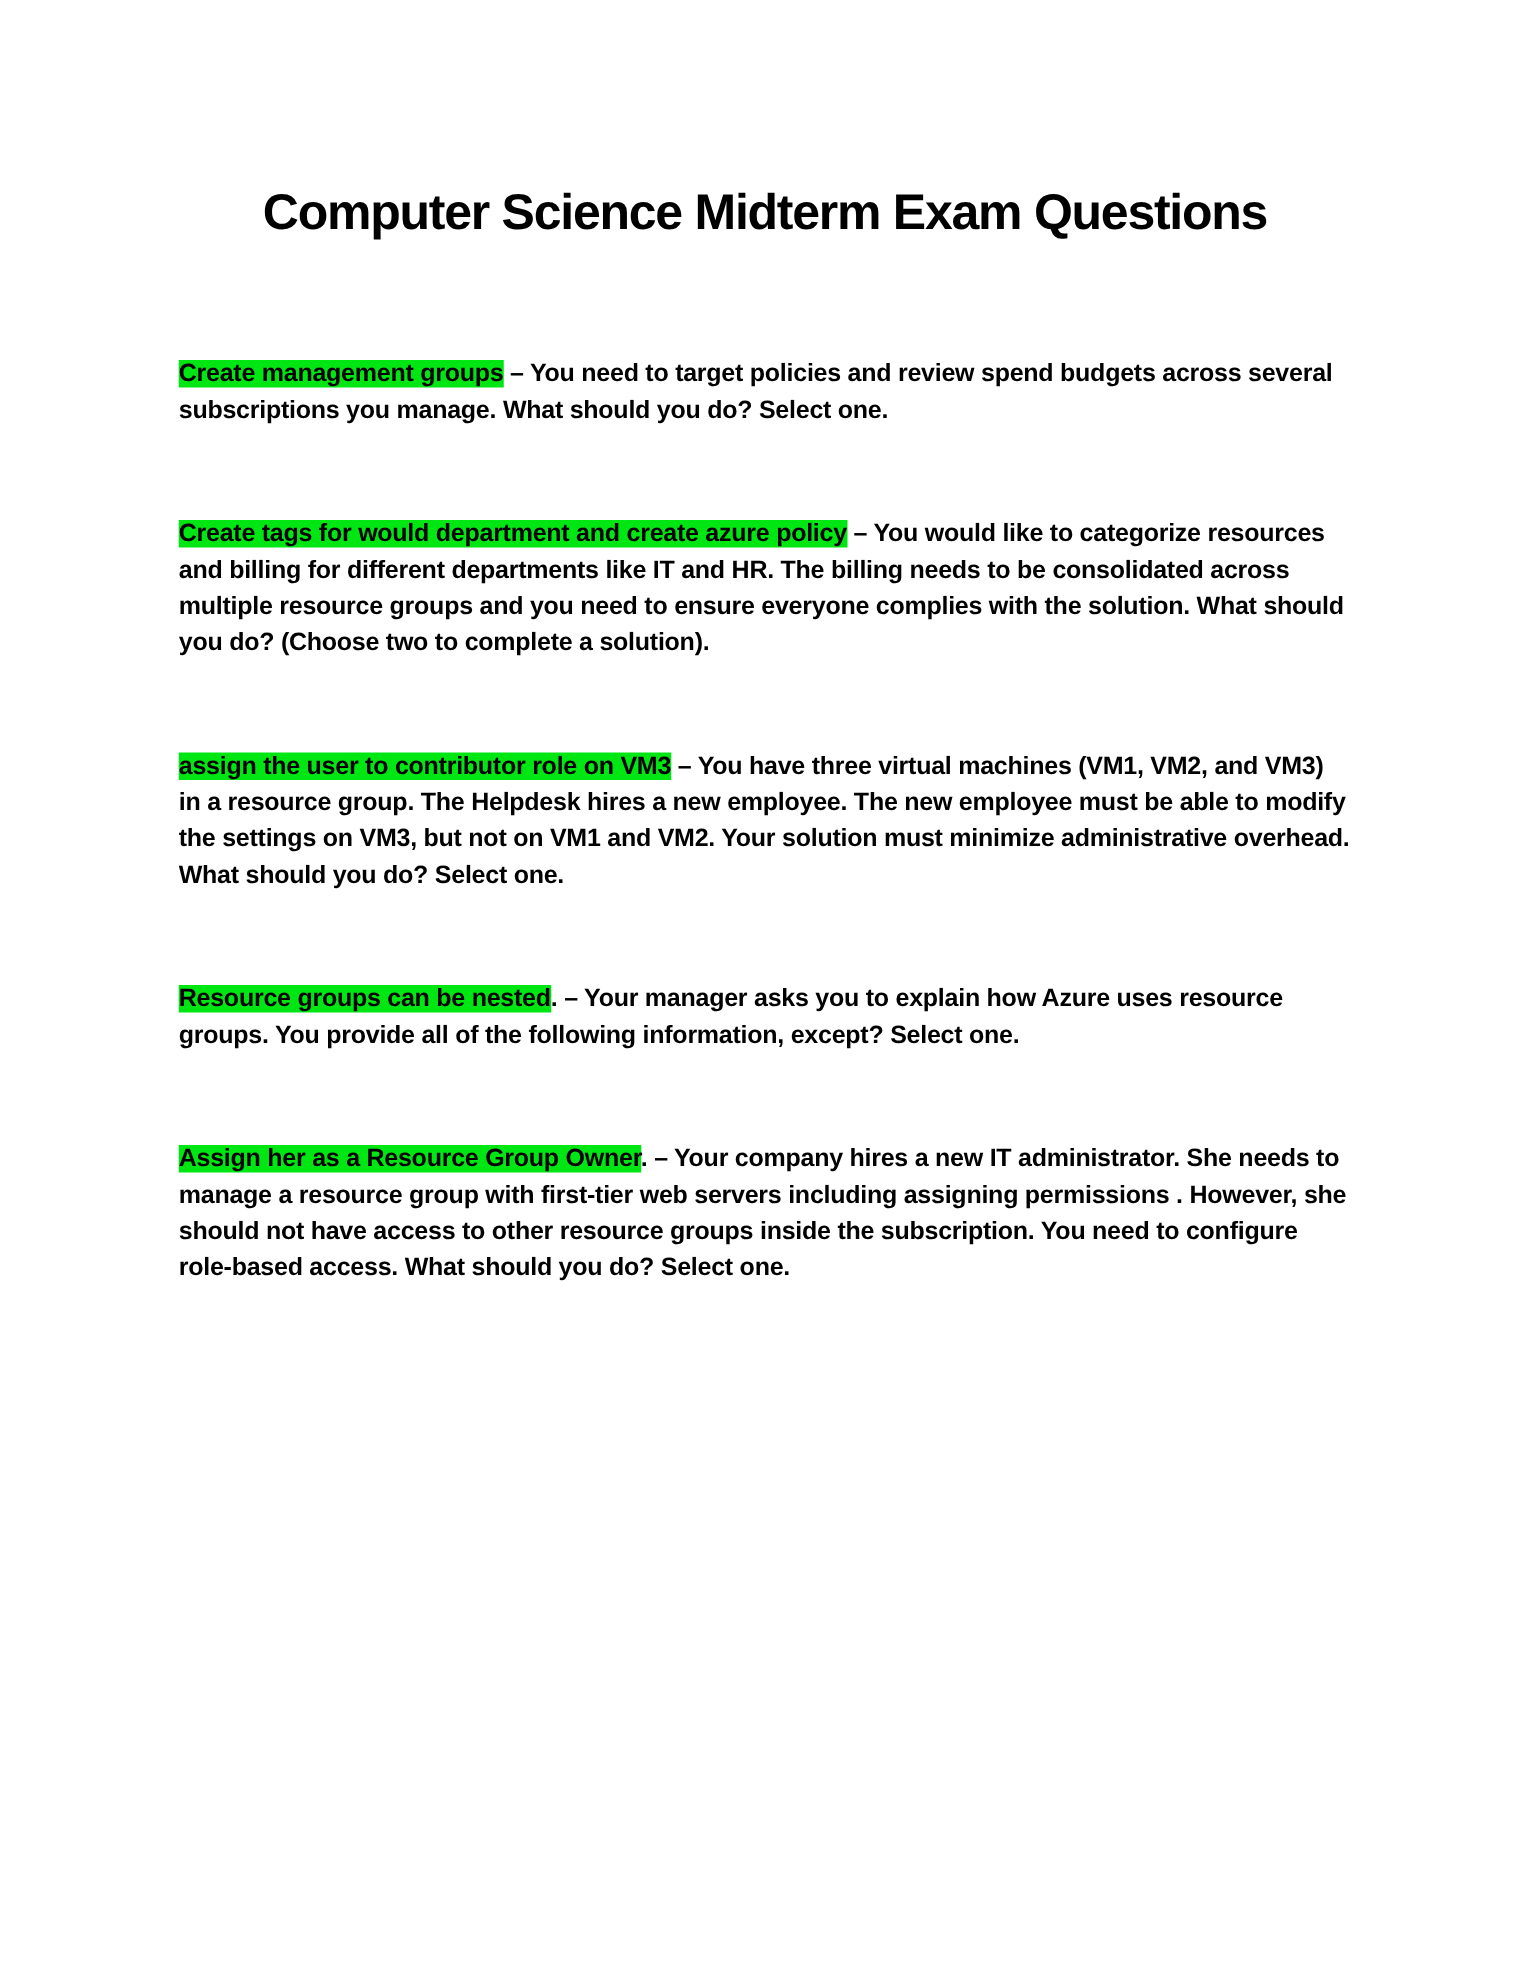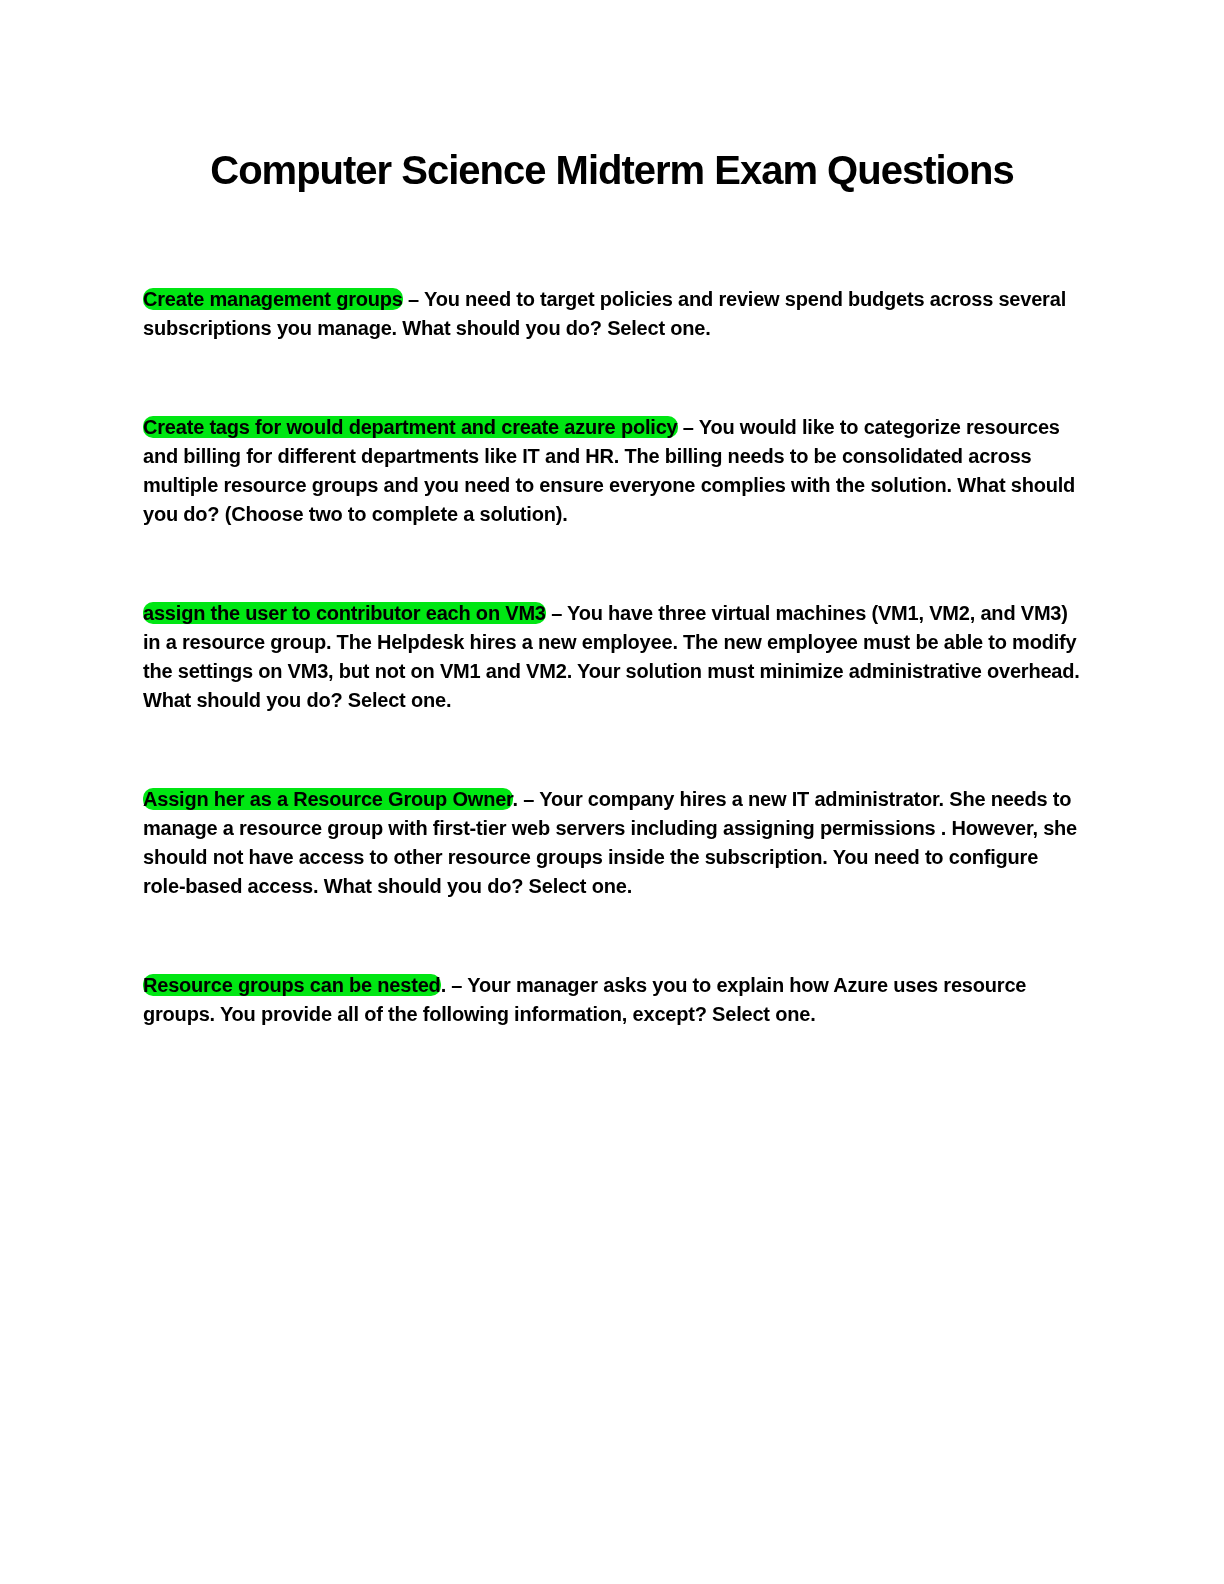--- a/index.html
+++ b/index.html
@@ -26,45 +26,44 @@
   .question {
     font-size: 20px;
     font-weight: 600;
     line-height: 29px;
     letter-spacing: -0.2px;
     margin-bottom: 70px;
     max-width: 940px;
   }
   .answer-highlight {
     background: var(--hl, #00e613);
-    border-radius: 10px;
   }
 </style>
 </head>
 <body>
 
 <div class="page">
 
   <h1 class="doc-title">Computer Science Midterm Exam Questions</h1>
 
   <p class="question">
     <span class="answer-highlight">Create management groups</span><span> – You need to target policies and review spend budgets across several subscriptions you manage. What should you do? Select one.</span>
   </p>
 
   <p class="question">
     <span class="answer-highlight">Create tags for would department and create azure policy</span><span> – You would like to categorize resources and billing for different departments like IT and HR. The billing needs to be consolidated across multiple resource groups and you need to ensure everyone complies with the solution. What should you do? (Choose two to complete a solution).</span>
   </p>
 
   <p class="question">
-    <span class="answer-highlight">assign the user to contributor each on VM3</span><span> – You have three virtual machines (VM1, VM2, and VM3) in a resource group. The Helpdesk hires a new employee. The new employee must be able to modify the settings on VM3, but not on VM1 and VM2. Your solution must minimize administrative overhead. What should you do? Select one.</span>
+    <span class="answer-highlight">assign the user to contributor role on VM3</span><span> – You have three virtual machines (VM1, VM2, and VM3) in a resource group. The Helpdesk hires a new employee. The new employee must be able to modify the settings on VM3, but not on VM1 and VM2. Your solution must minimize administrative overhead. What should you do? Select one.</span>
   </p>
 
 
   <p class="question">
-    <span class="answer-highlight">Assign her as a Resource Group Owner</span><span>. – Your company hires a new IT administrator. She needs to manage a resource group with first-tier web servers including assigning permissions . However, she should not have access to other resource groups inside the subscription. You need to configure role-based access. What should you do? Select one.</span>
+    <span class="answer-highlight">Resource groups can be nested</span><span>. – Your manager asks you to explain how Azure uses resource groups. You provide all of the following information, except? Select one.</span>
   </p>
 
   <p class="question">
-    <span class="answer-highlight">Resource groups can be nested</span><span>. – Your manager asks you to explain how Azure uses resource groups. You provide all of the following information, except? Select one.</span>
+    <span class="answer-highlight">Assign her as a Resource Group Owner</span><span>. – Your company hires a new IT administrator. She needs to manage a resource group with first-tier web servers including assigning permissions . However, she should not have access to other resource groups inside the subscription. You need to configure role-based access. What should you do? Select one.</span>
   </p>
 
 
 </div>
 
 </body></html>

